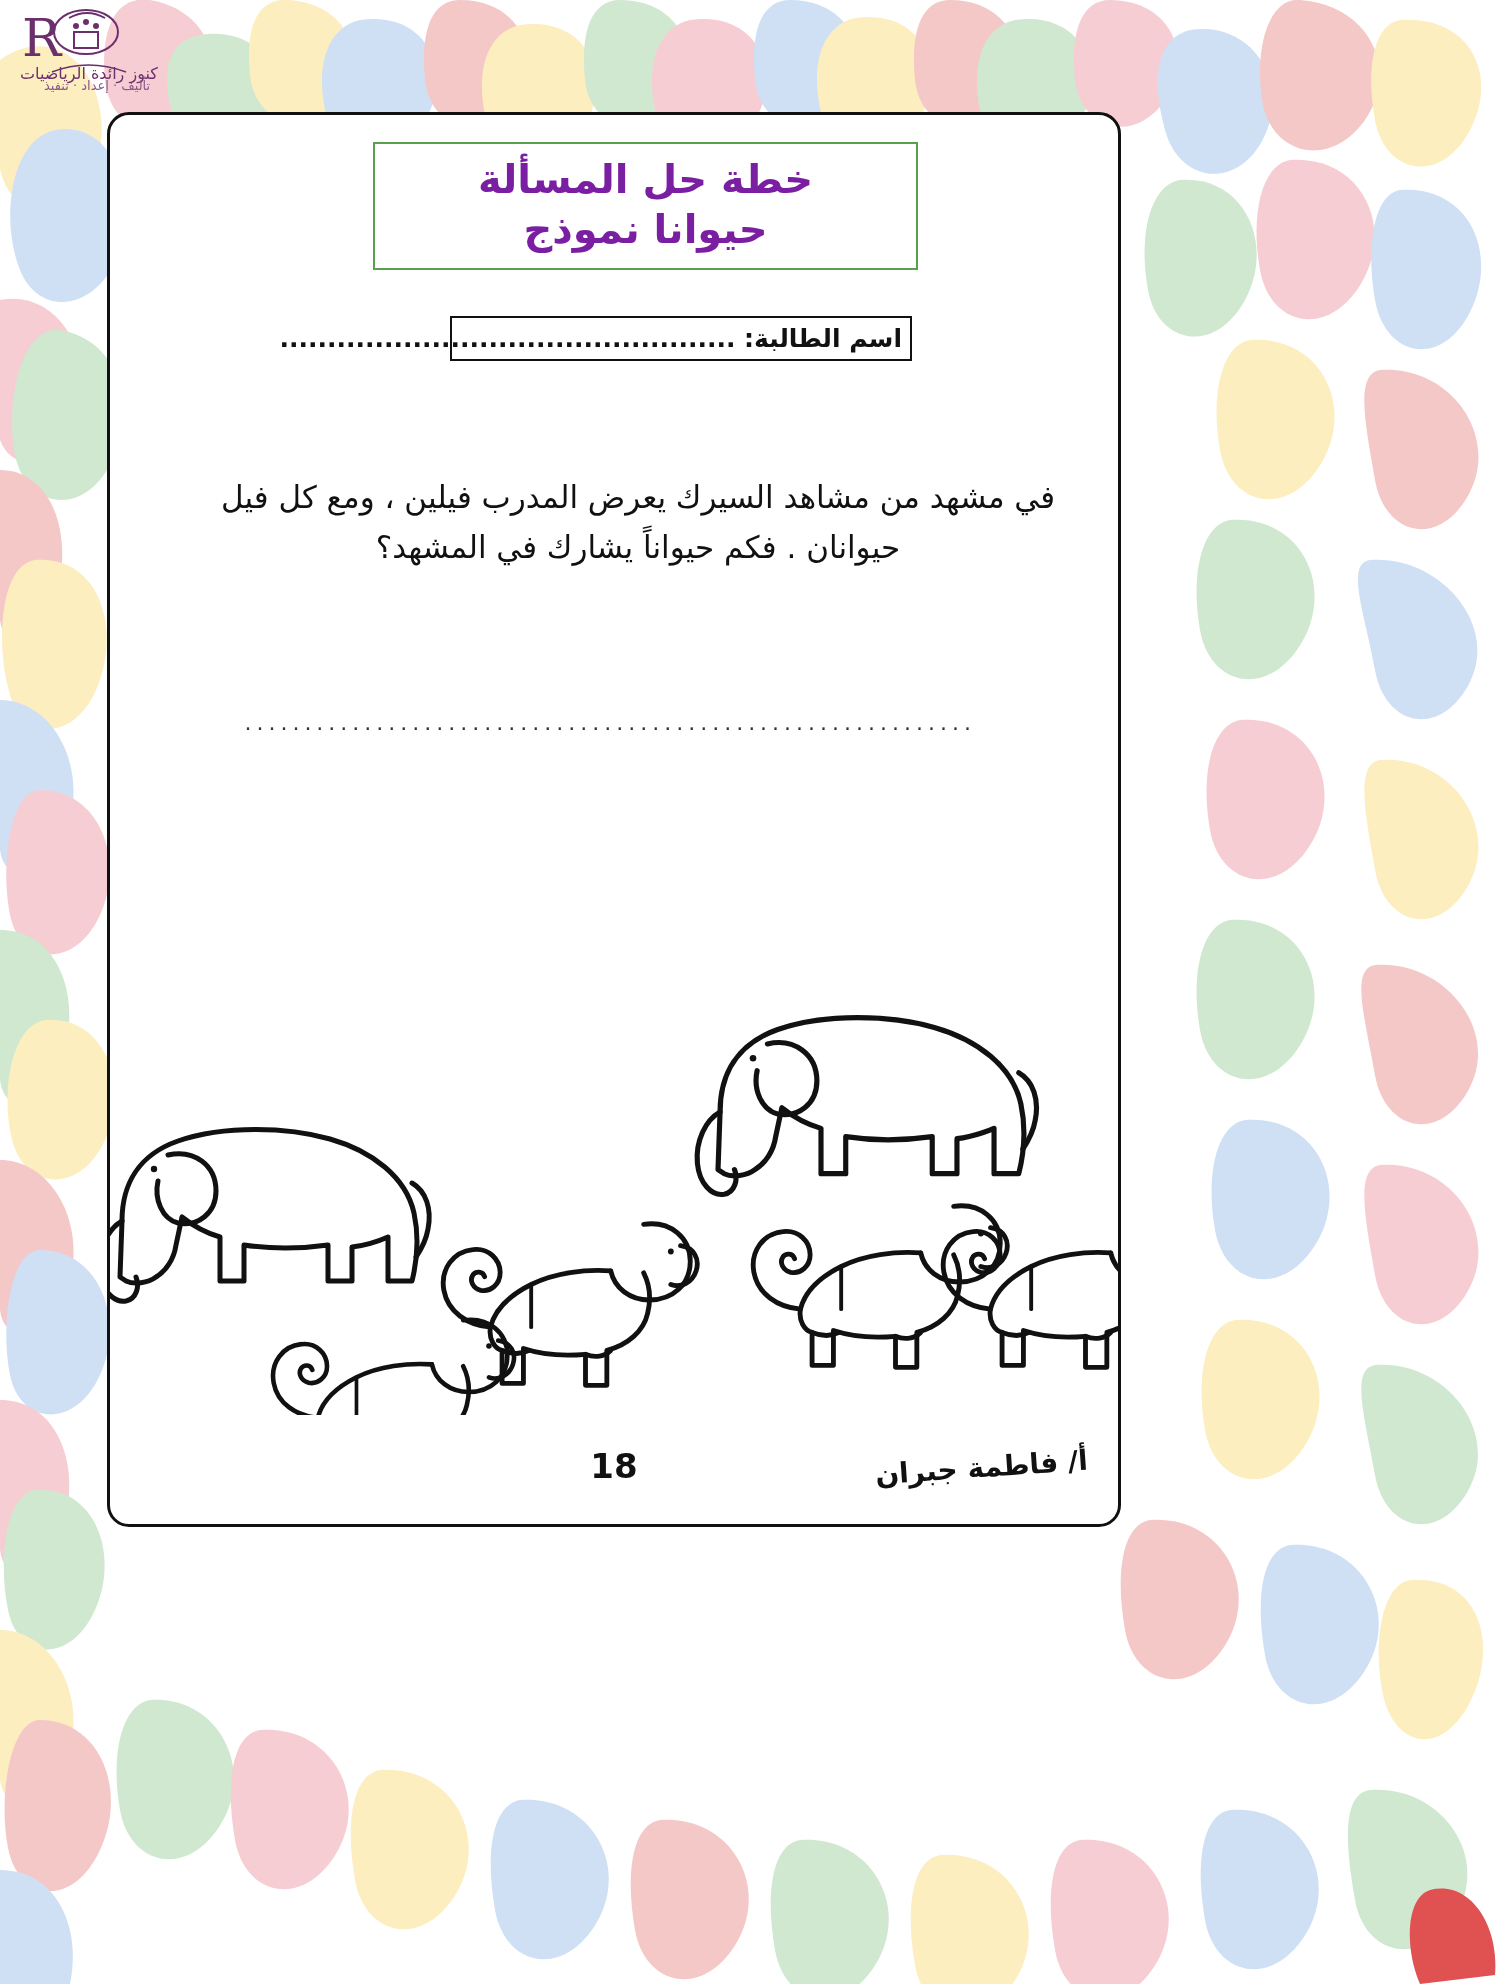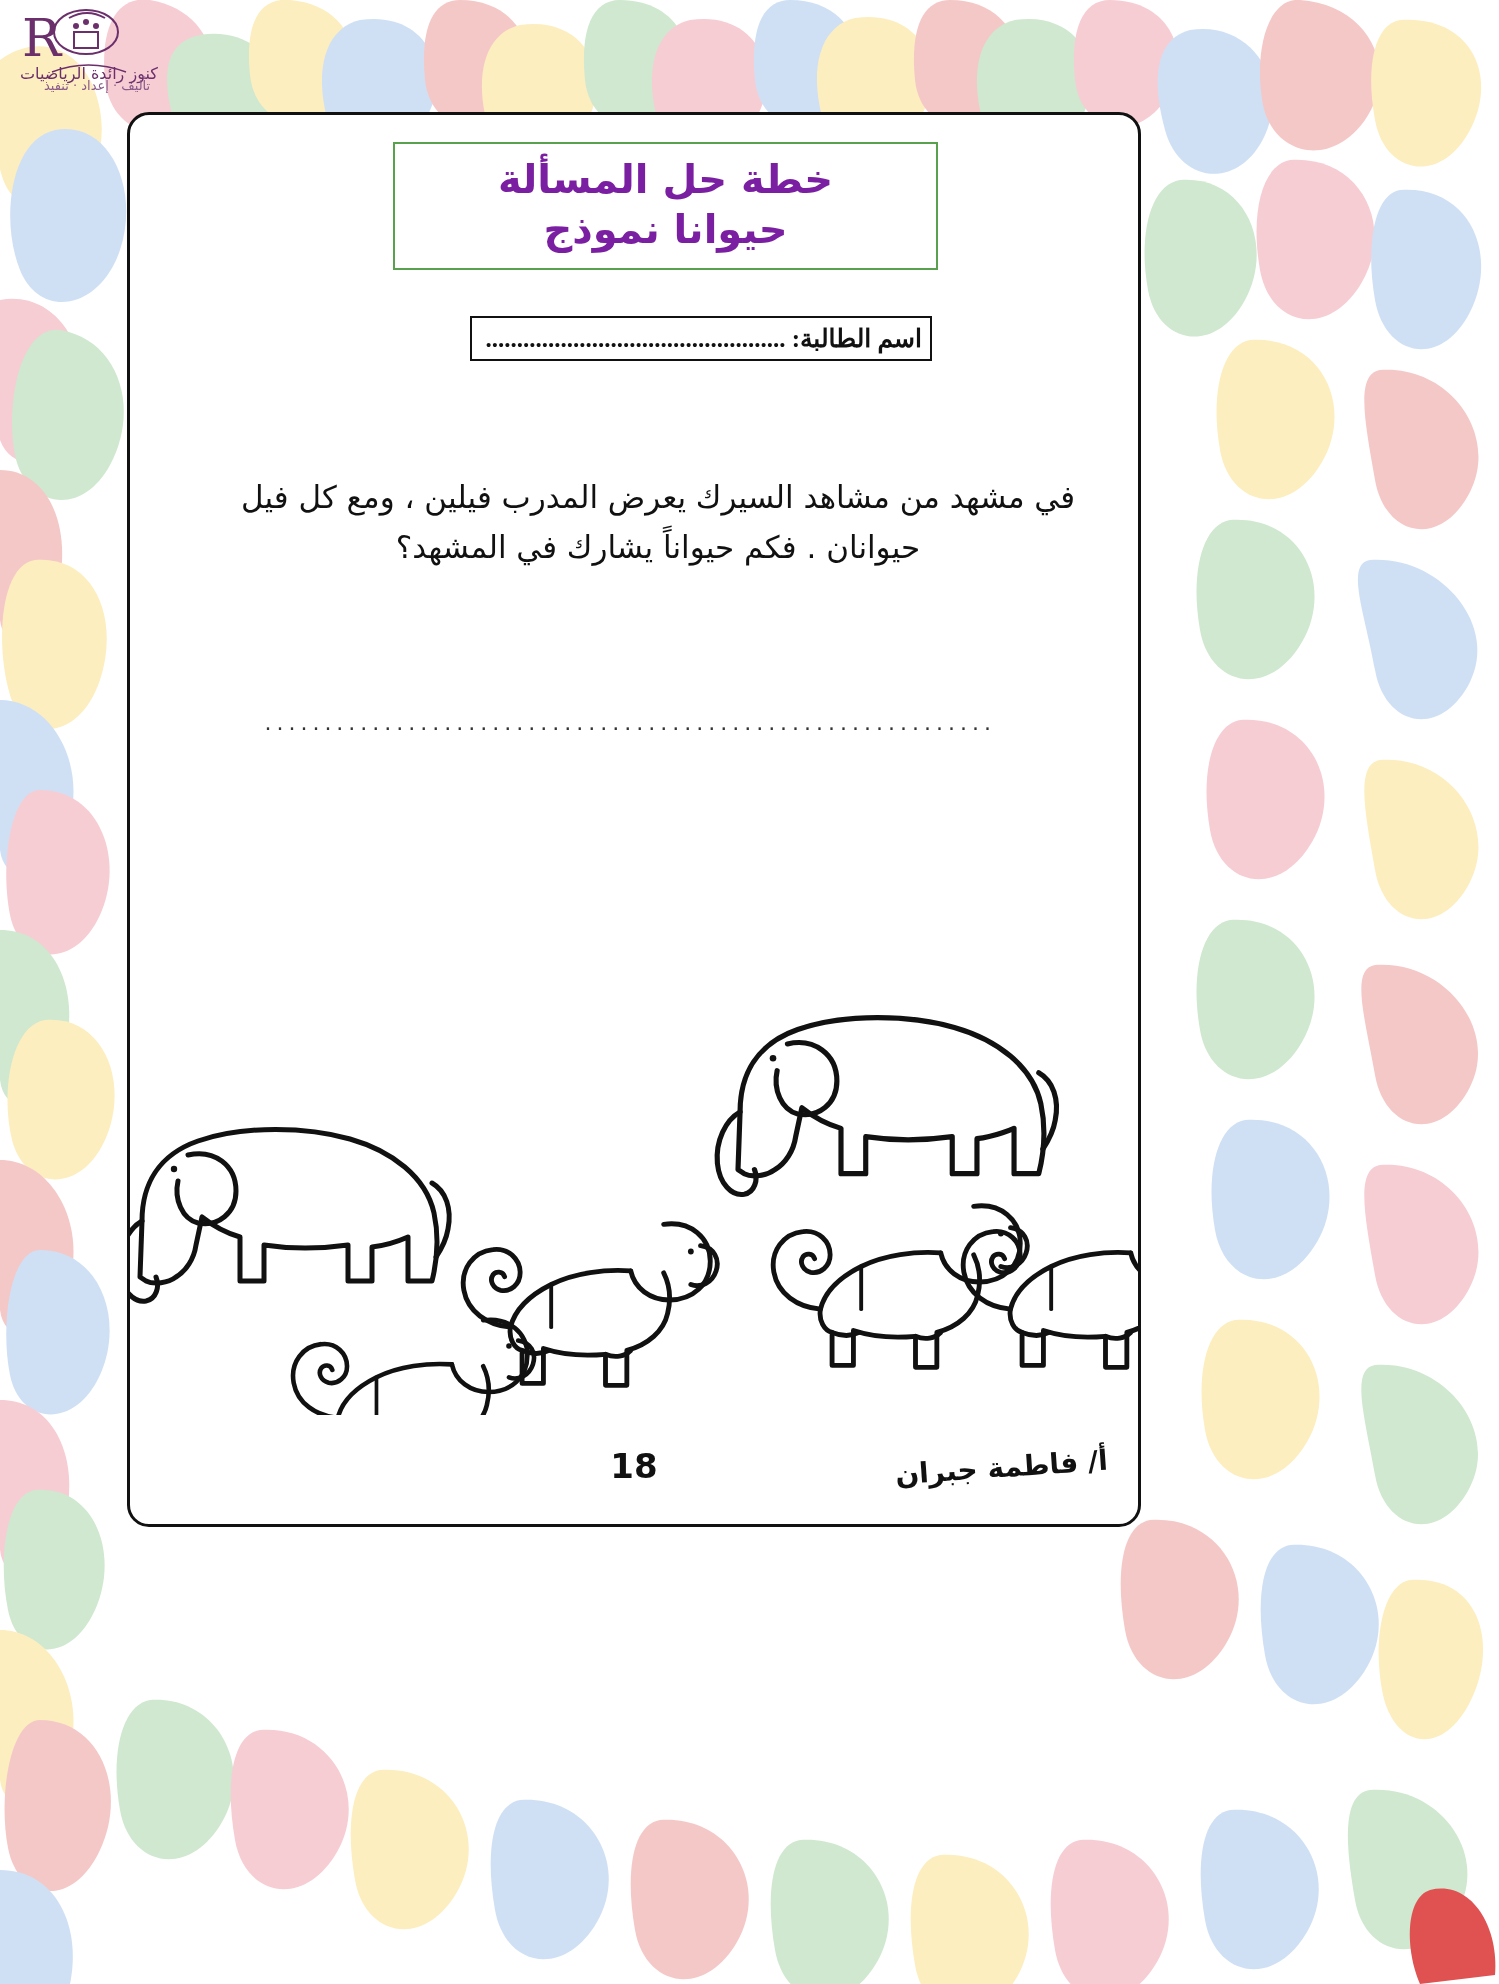--- a/index.html
+++ b/index.html
@@ -63,21 +63,20 @@
     position: absolute;
     top: 112px;
     left: 107px;
     width: 1014px;
     height: 1415px;
     background: #ffffff;
     border: 3px solid #111111;
     border-radius: 22px;
     z-index: 3;
     box-sizing: border-box;
-    margin-left: 20px;
   }
 
   #title-box {
     position: absolute;
     top: 27px;
     left: 263px;
     width: 545px;
     border: 2px solid #59a14f;
     box-sizing: border-box;
     padding: 10px 0 14px 0;
@@ -102,21 +101,20 @@
     display: flex;
     align-items: center;
     justify-content: flex-start;
     padding: 0 8px;
   }
   #name-box .name-label {
     font-size: 25px;
     font-weight: bold;
     color: #111;
     white-space: nowrap;
-    font-family: Liberation Serif, serif;
   }
 
   #instruction {
     position: absolute;
     top: 278px;
     right: 106px;
     font-size: 28px;
     font-weight: bold;
     color: #1f7fc4;
     white-space: nowrap;

